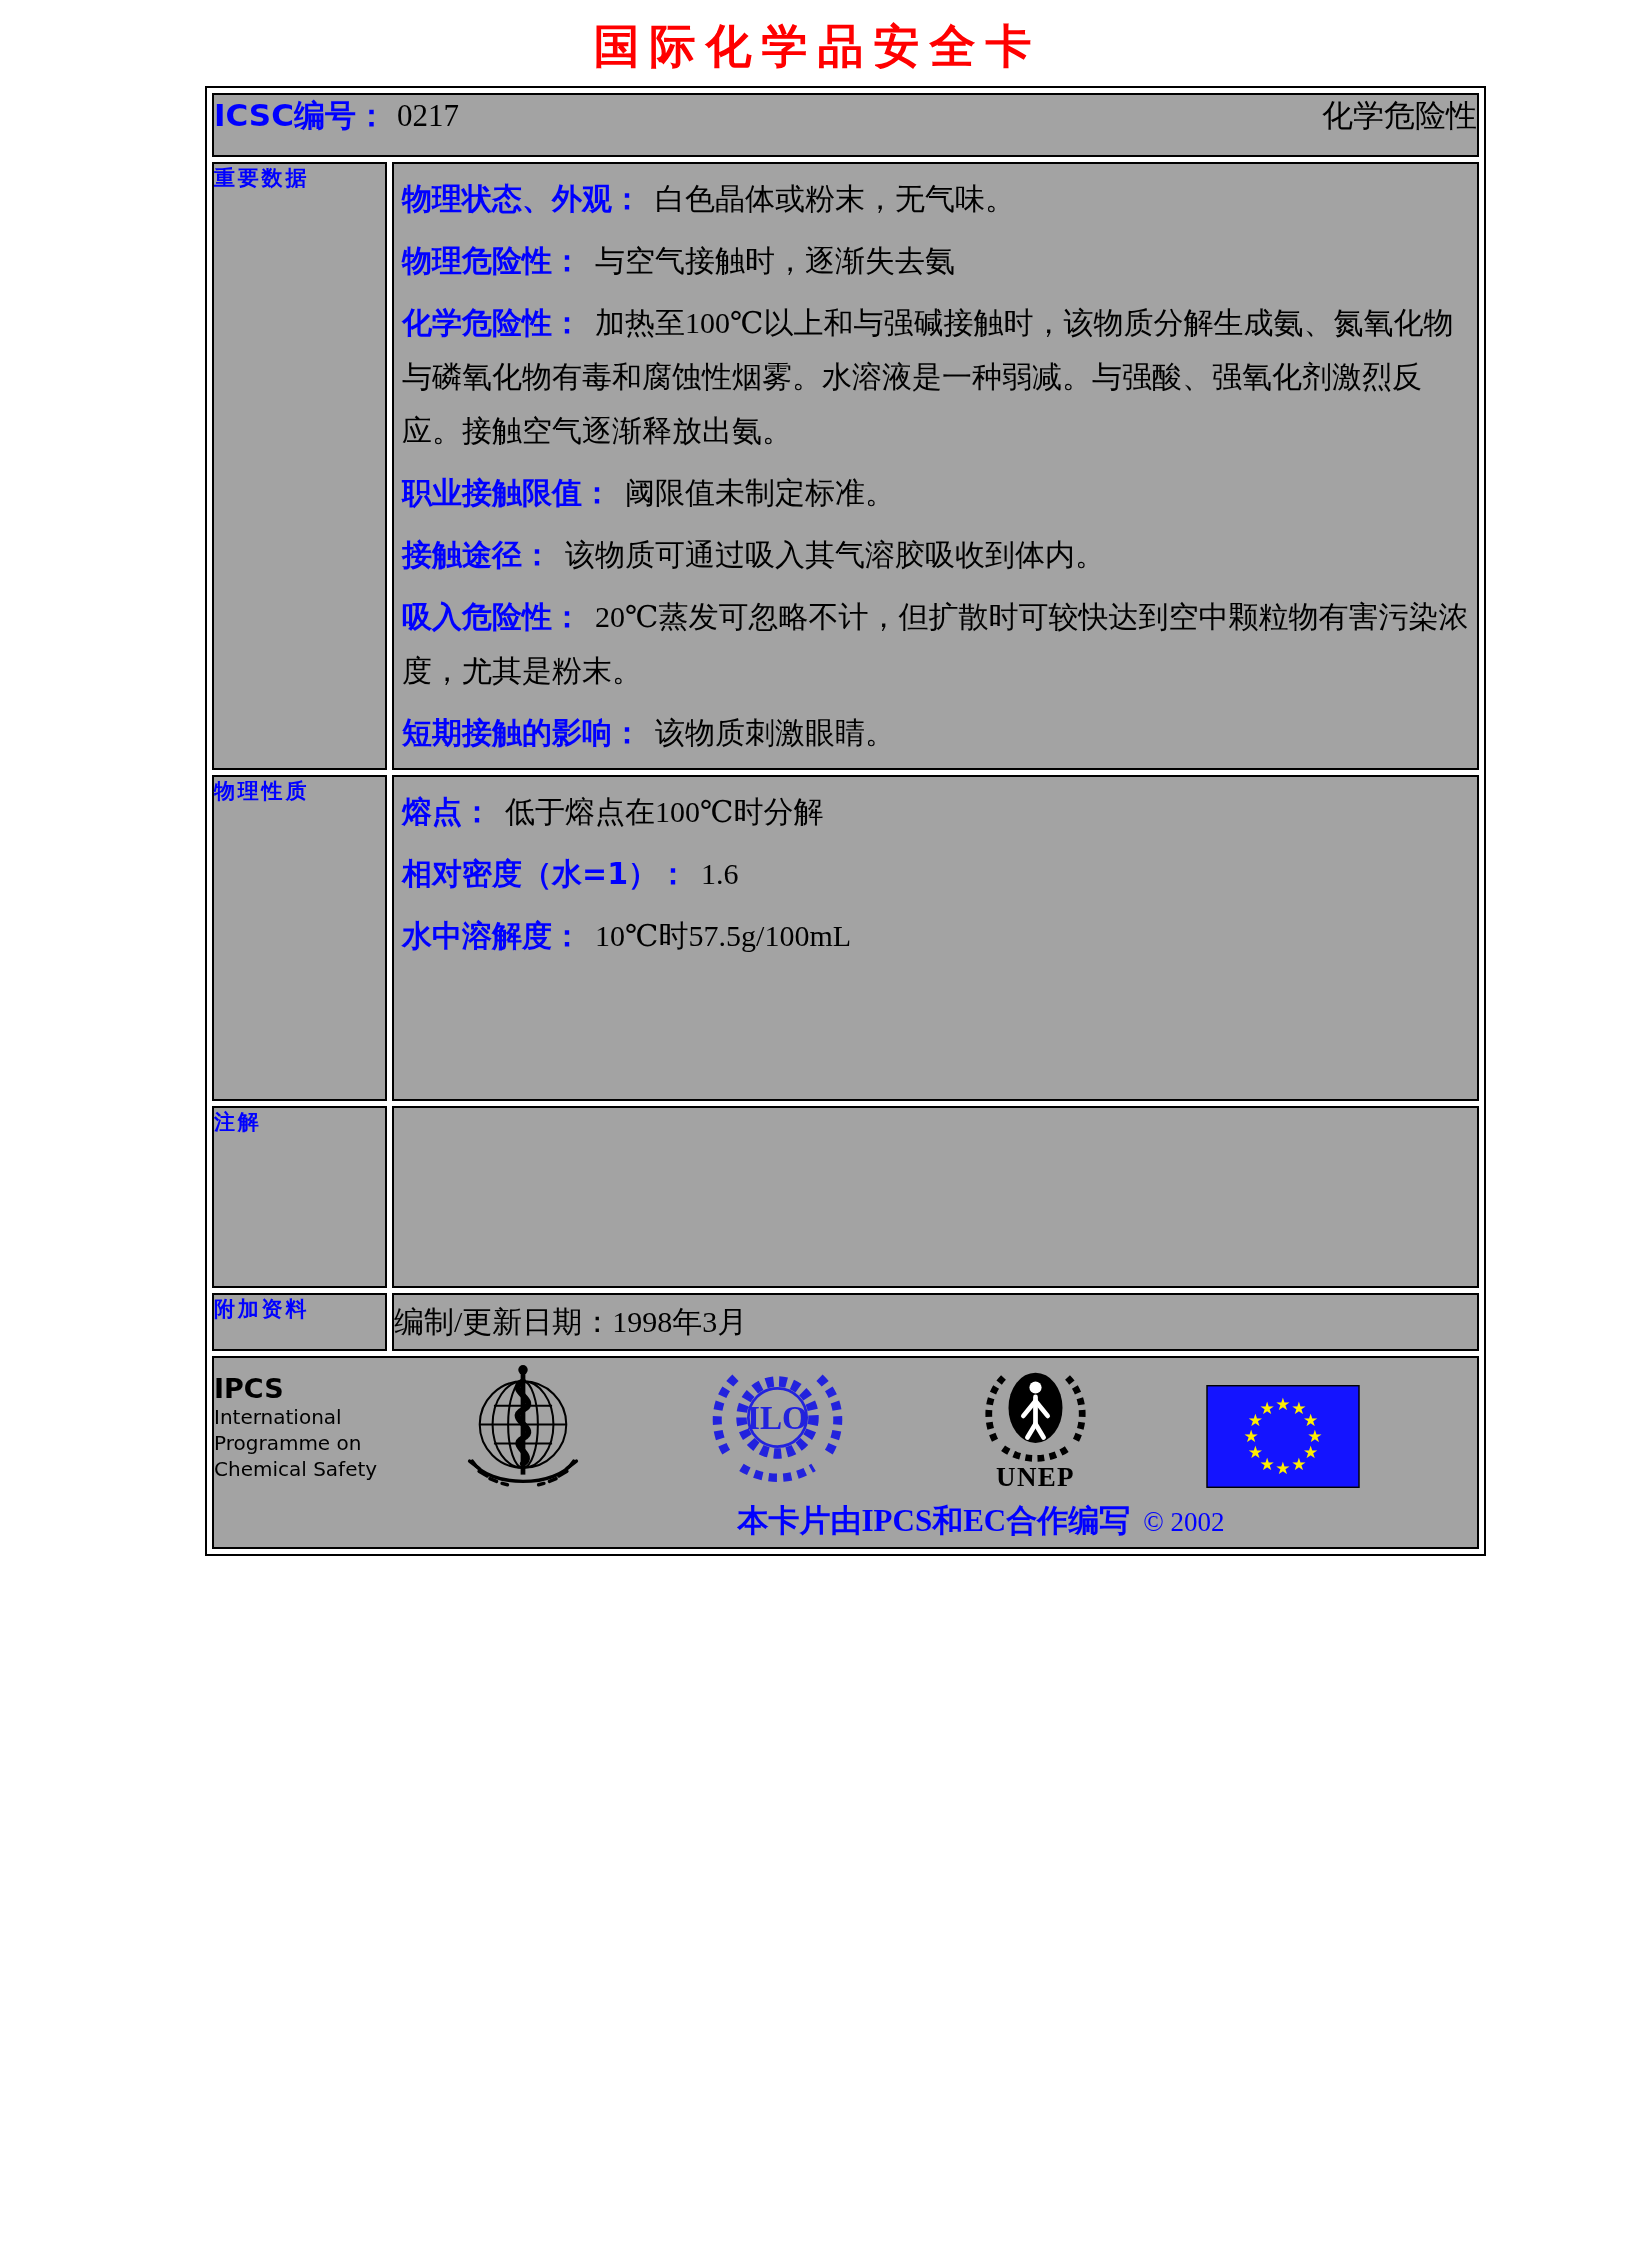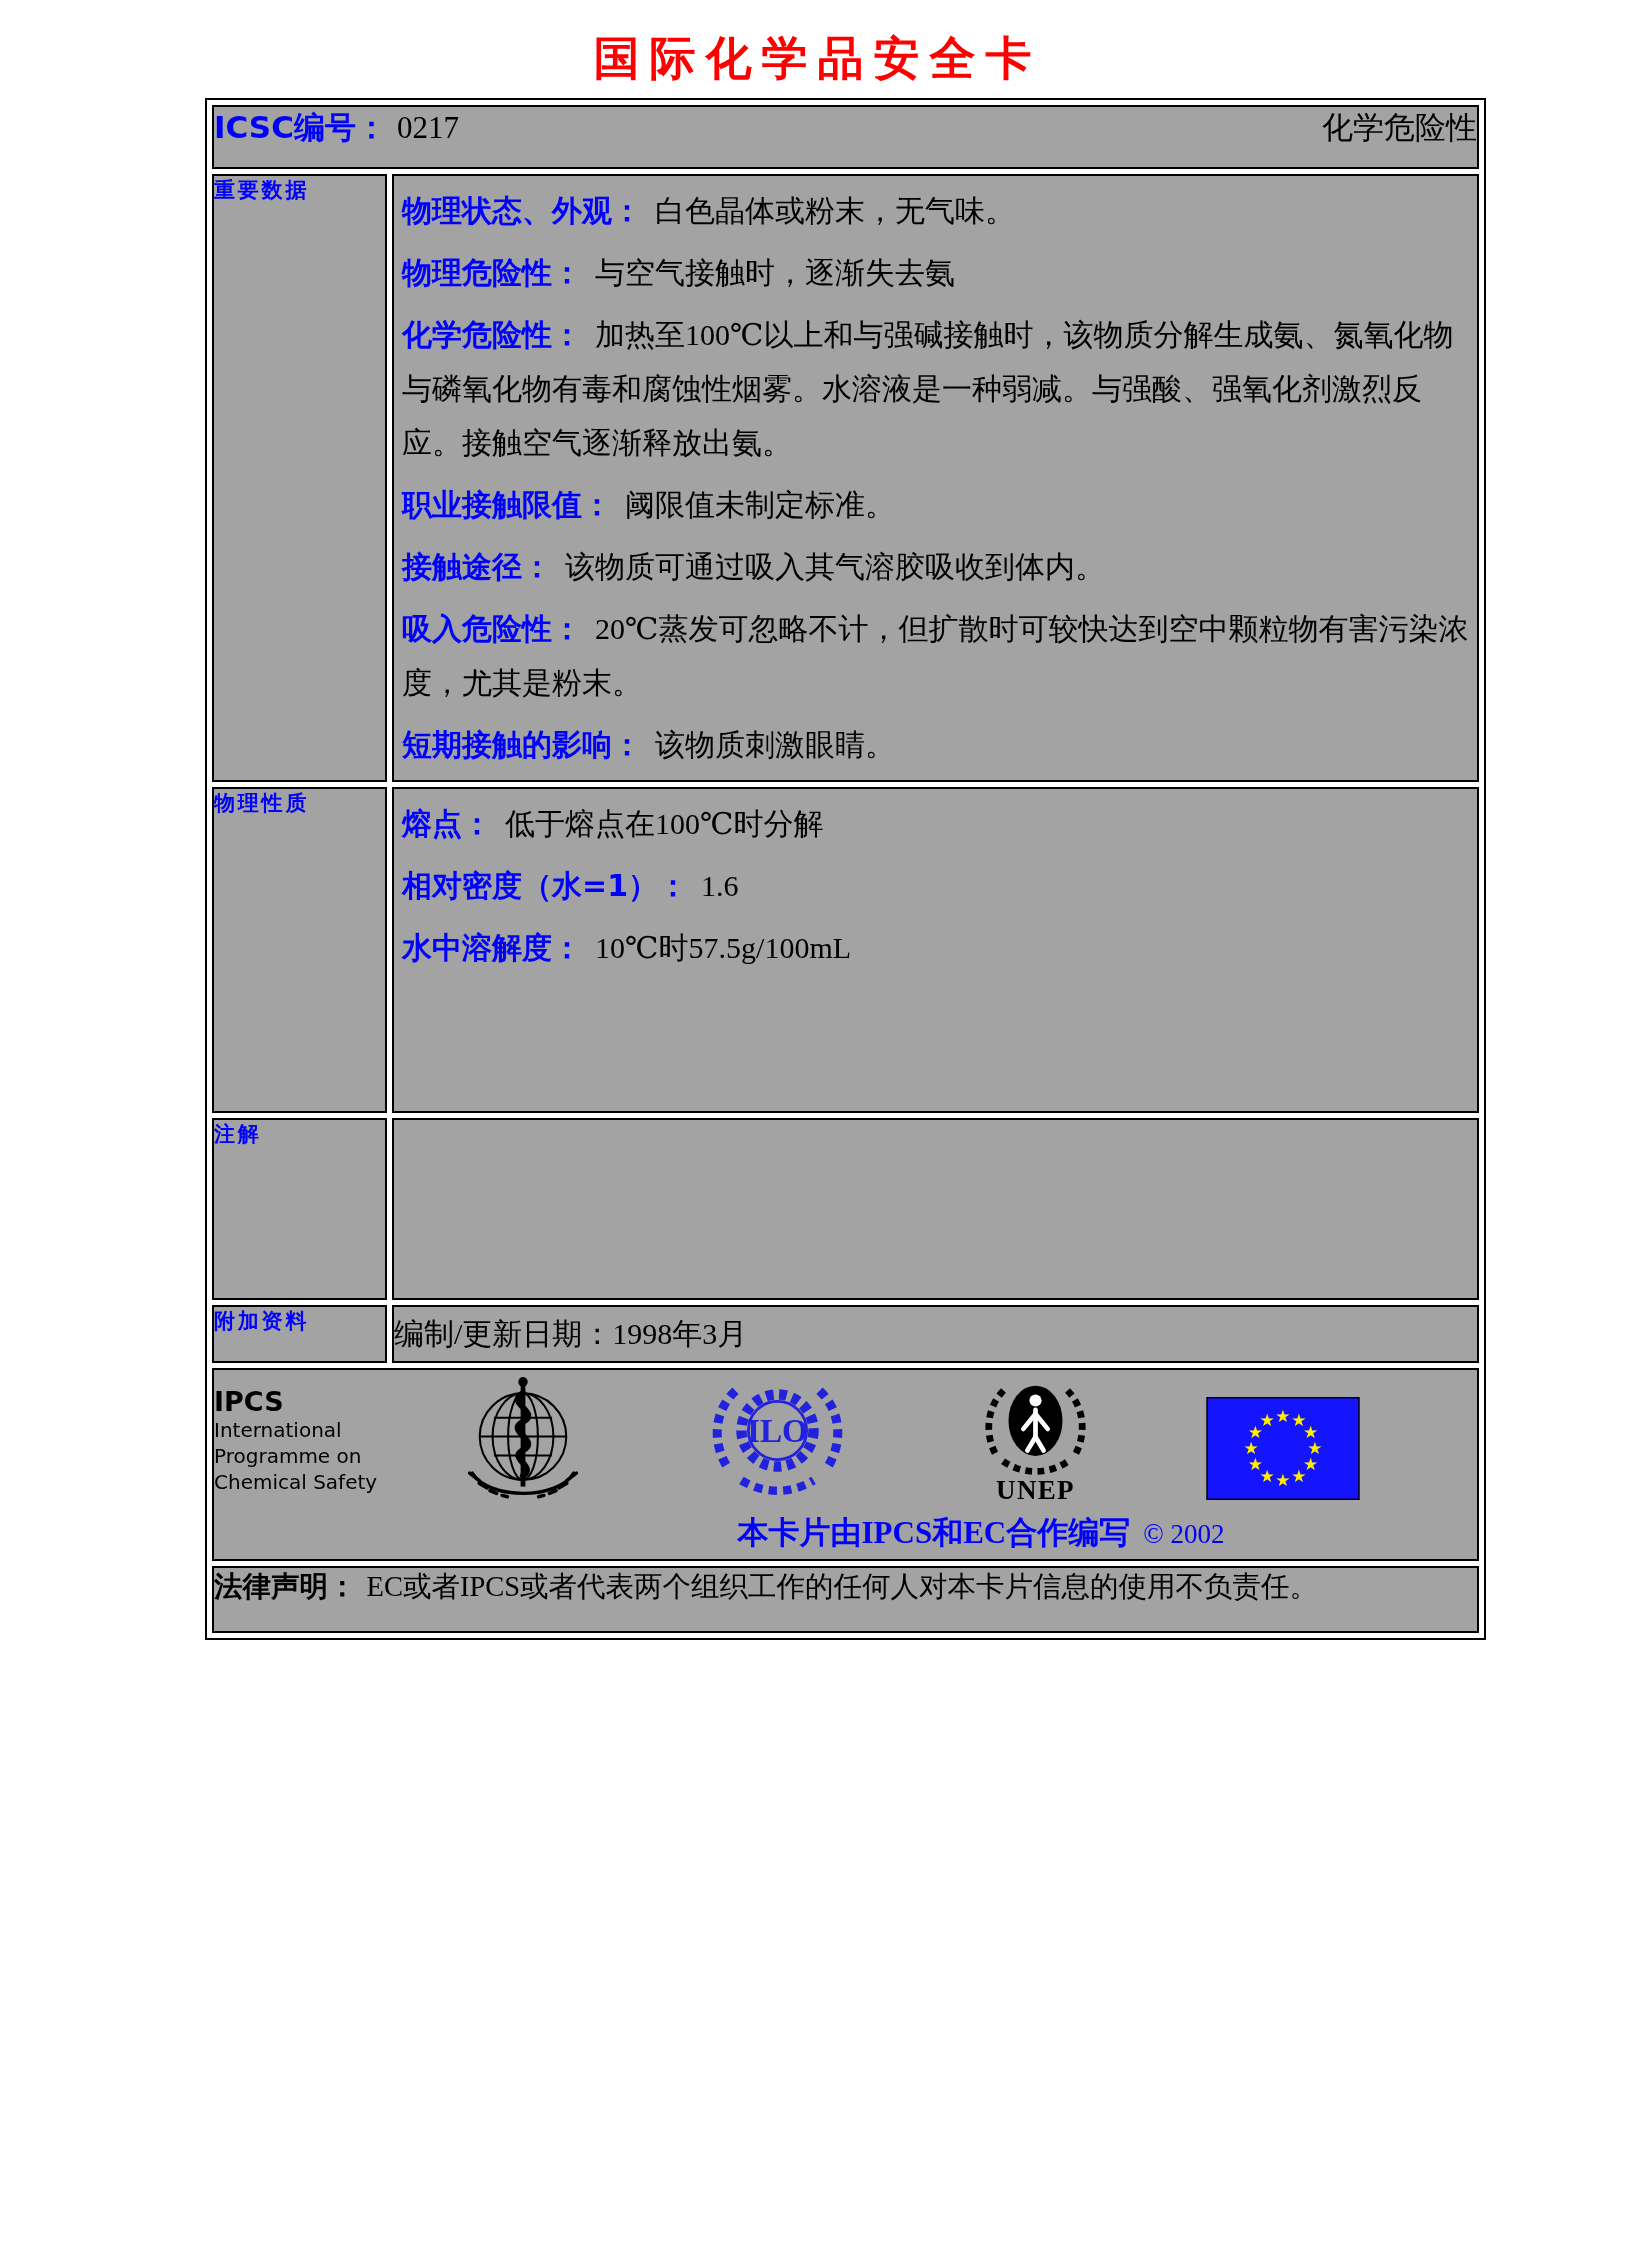--- a/index.html
+++ b/index.html
@@ -4,21 +4,21 @@
 <style>
   html,body{
     margin:0;padding:0;background:#ffffff;
     width:1635px;height:2261px;
     font-family:"Liberation Serif","DejaVu Serif",serif;
     color:#000;
     overflow:hidden;
   }
   .page{position:relative;width:1635px;height:2261px;background:#fff;}
   .main-title{
-    margin:12px;padding-top:21.4px;
+    margin:0;padding-top:21.4px;
     text-align:center;
     font-family:"Liberation Serif","DejaVu Serif",serif;
     font-weight:bold;
     font-size:46px;
     letter-spacing:10px;
     color:#FF0000;
     line-height:1.15;
   }
   table.card{
     margin-left:205px;
@@ -261,24 +261,17 @@
           </span>
 
         </div>
 
         <div class="footer-caption">
           <span class="cap">本卡片由IPCS和EC合作编写</span><span class="copy">© 2002</span>
         </div>
       </td>
     </tr>
 
-    <tr>
-      <td colspan="2" class="r-legal">
-        <div class="legal-line">
-          <span class="legal-label">法律声明：</span><span>EC或者IPCS或者代表两个组织工作的任何人对本卡片信息的使用不负责任。</span>
-        </div>
-      </td>
-    </tr>
 
   </tbody>
     </table>
 </div>
 
 
 </body></html>

